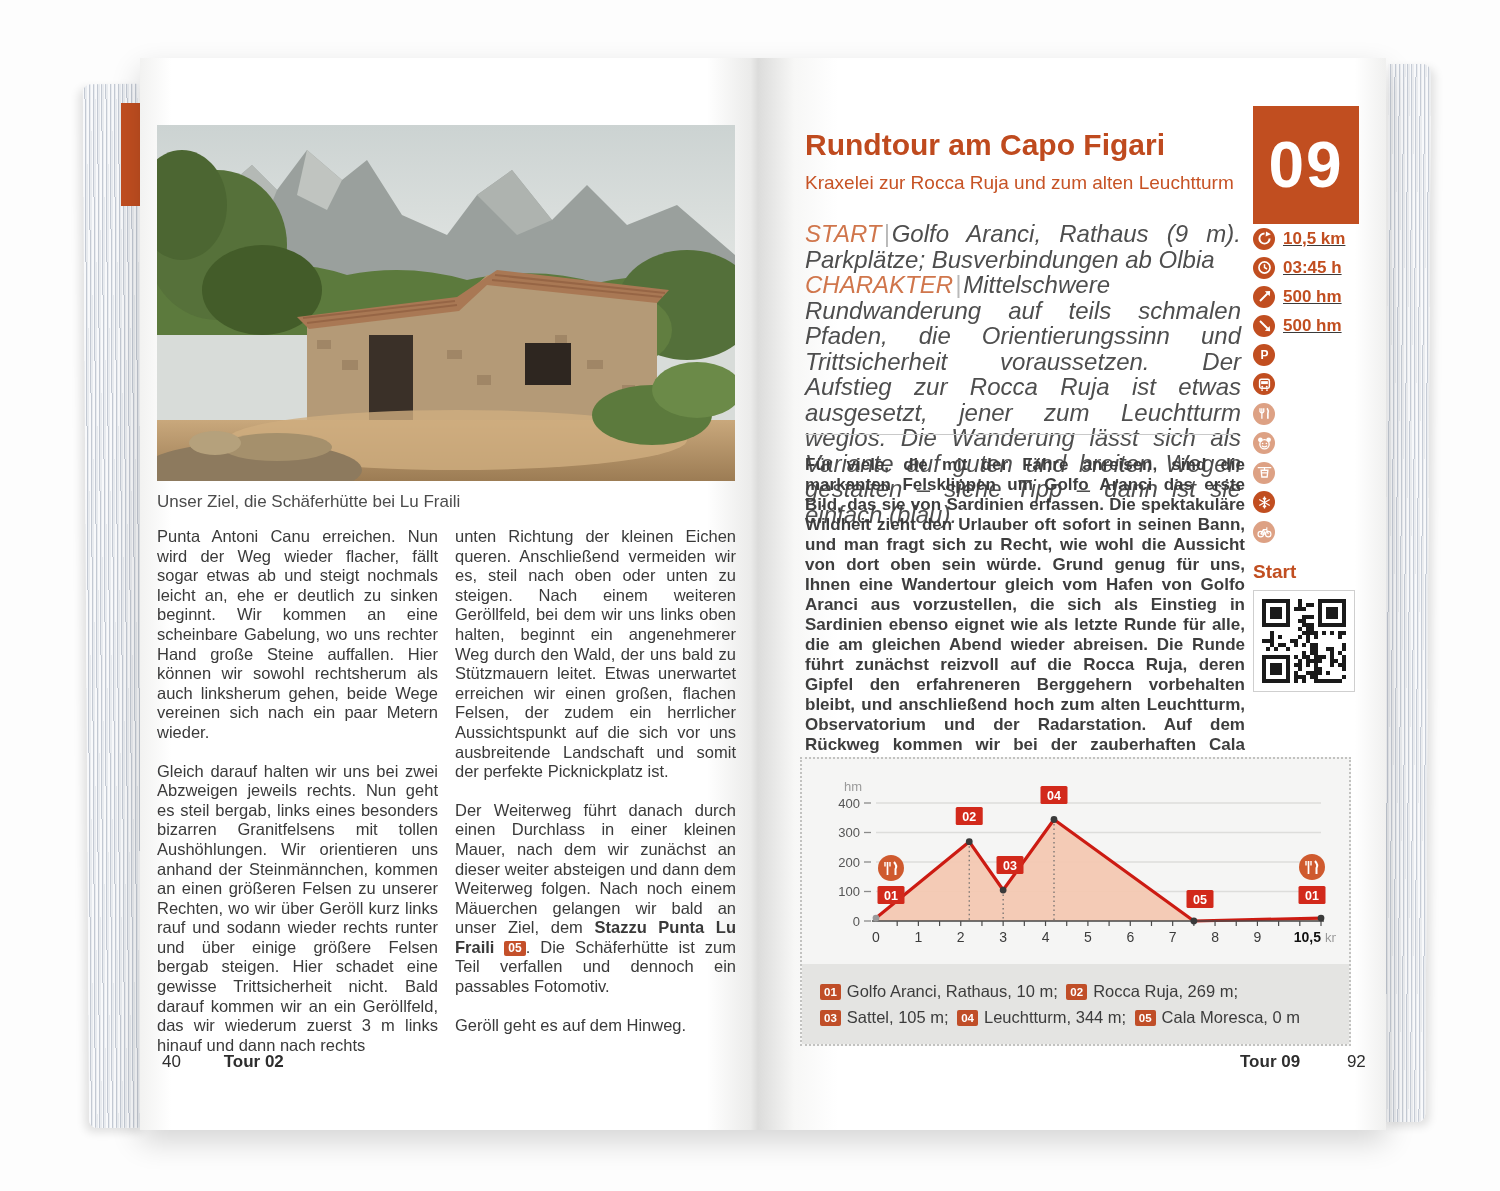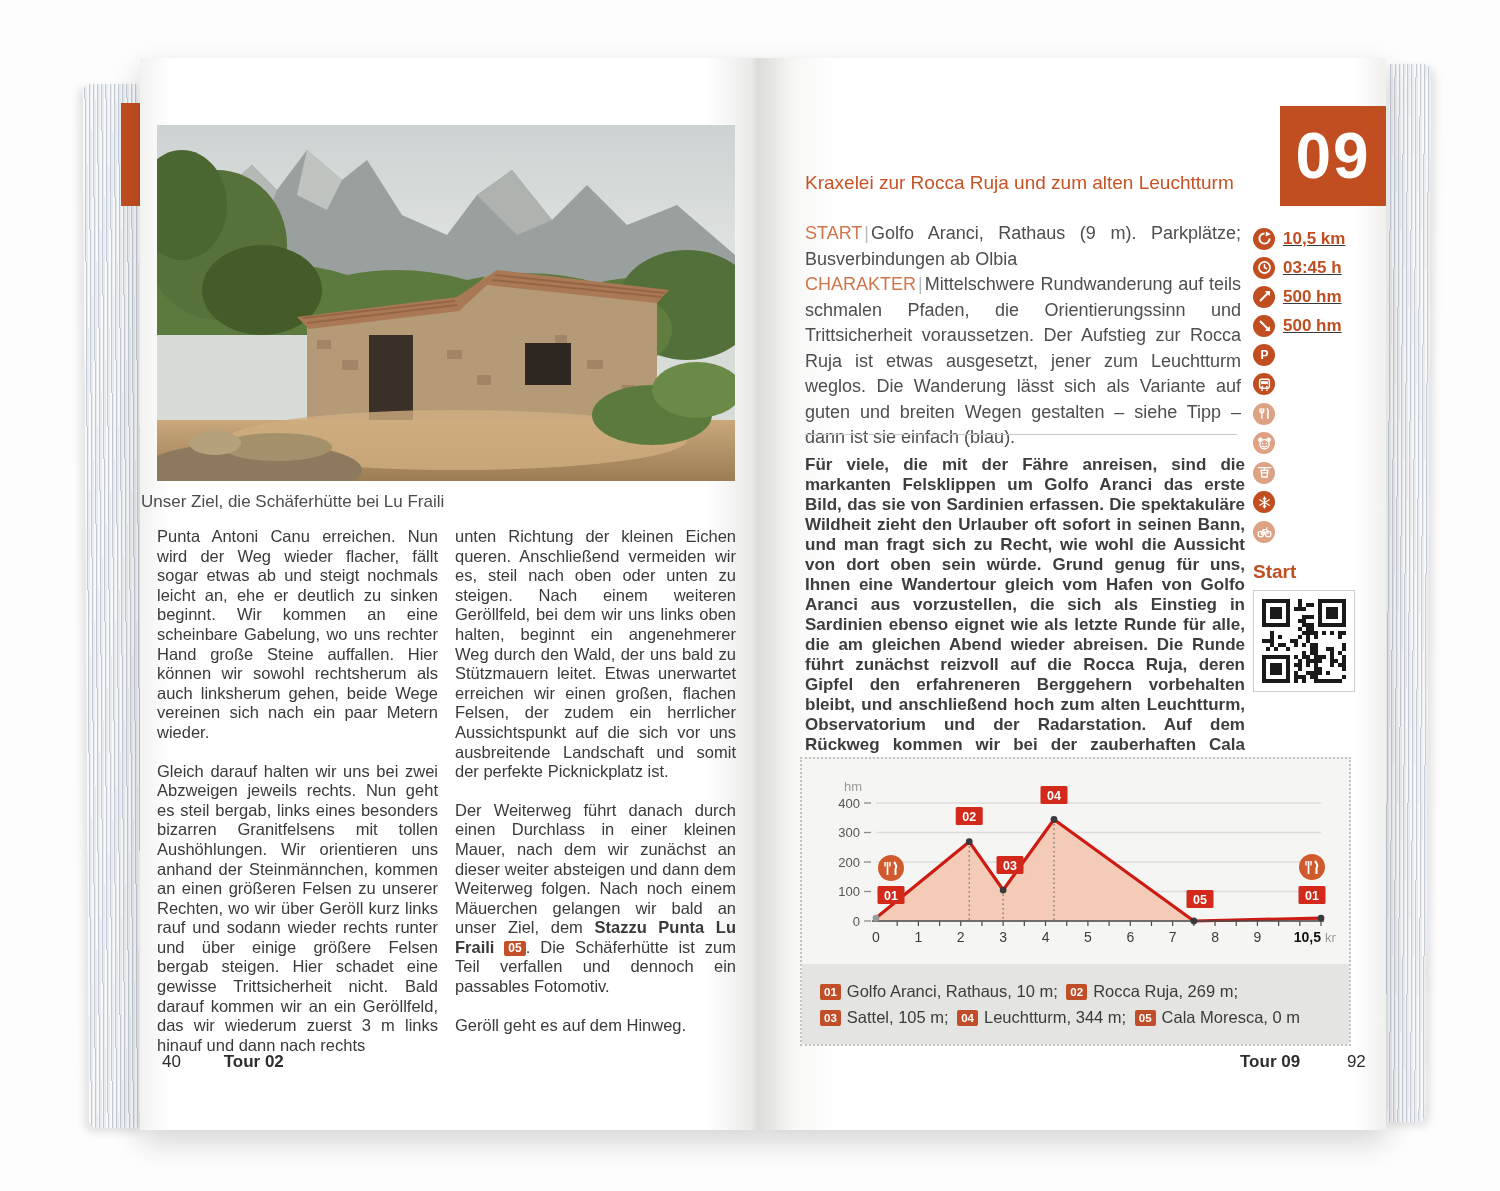--- a/index.html
+++ b/index.html
@@ -23,24 +23,24 @@
   #columns{left:157px;top:527px;width:579px;display:flex;gap:17px;}
   .col{width:281px;font-size:16.5px;line-height:19.6px;text-align:justify;color:#3a3a3a;}
   .col p{margin:0 0 19px 0;}
   .inline-badge{display:inline-block;background:#c4502a;color:#fff;font-weight:bold;font-size:12px;
     line-height:15px;padding:0 4px;border-radius:2px;vertical-align:1px;}
   .page-footer{font-size:17px;color:#2e2e2e;}
   .page-footer b{font-weight:bold;}
   
   #tour-title{left:805px;top:128px;width:440px;font-size:30px;font-weight:bold;color:#bf4a1e;}
   #tour-subtitle{left:805px;top:172px;width:440px;font-size:19px;color:#c75325;}
-  #tour-number-box{left:1253px;top:106px;width:106px;height:100px;background:#c14e20;
-    display:flex;align-items:center;justify-content:center;margin-left:27px;}
+  #tour-number-box{left:1253px;top:106px;width:106px;height:118px;background:#c14e20;
+    display:flex;align-items:center;justify-content:center;}
   #tour-number-box span{color:#fff;font-size:64px;font-weight:bold;letter-spacing:2px;}
-  #info-block{left:805px;top:221px;width:436px;font-size:18px;line-height:25.5px;color:#4e4e4e;text-align:justify;}
+  #info-block{left:805px;top:221px;width:436px;font-size:24px;line-height:25.5px;color:#4e4e4e;text-align:justify;font-style:italic;}
   .info-label{color:#d0764c;}
   .info-sep{color:#b9b9b9;padding:0 2px;}
   #divider1{left:805px;top:434px;width:432px;height:1px;background:#c9c9c9;}
   #intro{left:805px;top:455px;width:440px;font-size:17px;line-height:20px;font-weight:bold;
     color:#3d3d3d;text-align:justify;}
   
   #stat-rows{left:1253px;top:224px;width:120px;}
   .stat-row{display:flex;align-items:center;height:29px;text-decoration:underline;}
   .icon-circle{width:22px;height:22px;border-radius:50%;background:#c14e20;flex:0 0 22px;
     display:flex;align-items:center;justify-content:center;}
@@ -116,39 +116,40 @@
         <rect x="368" y="218" width="46" height="42" fill="#2e2620"></rect>
         <rect x="0" y="295" width="578" height="61" fill="url(#dirt)"></rect>
         <ellipse cx="300" cy="315" rx="230" ry="30" fill="#cfae80" opacity=".8"></ellipse>
         <ellipse cx="95" cy="345" rx="110" ry="28" fill="#8d7a5e"></ellipse>
         <ellipse cx="120" cy="322" rx="55" ry="14" fill="#a5906c"></ellipse>
         <ellipse cx="58" cy="318" rx="26" ry="12" fill="#b5a17c"></ellipse>
         <ellipse cx="495" cy="290" rx="60" ry="30" fill="#5c7a3d"></ellipse>
         <ellipse cx="540" cy="265" rx="45" ry="28" fill="#6b8a48"></ellipse>
       </svg>
     </div>
-    <div id="caption" class="abs" style="left:1px;top:434px;">Unser Ziel, die Schäferhütte bei Lu Fraili</div>
+    <div id="caption" class="abs" style="left:17px;top:434px;">Unser Ziel, die Schäferhütte bei Lu Fraili</div>
 
     <div id="columns" class="abs" style="left:17px;top:469px;">
       <div class="col">
         <p>Punta Antoni Canu erreichen. Nun wird der Weg wieder flacher, fällt sogar etwas ab und steigt nochmals leicht an, ehe er deutlich zu sinken beginnt. Wir kommen an eine scheinbare Gabelung, wo uns rechter Hand große Steine auffallen. Hier können wir sowohl rechtsherum als auch linksherum gehen, beide Wege vereinen sich nach ein paar Metern wieder.</p>
         <p>Gleich darauf halten wir uns bei zwei Abzweigen jeweils rechts. Nun geht es steil bergab, links eines besonders bizarren Granitfelsens mit tollen Aushöhlungen. Wir orientieren uns anhand der Steinmännchen, kommen an einen größeren Felsen zu unserer Rechten, wo wir über Geröll kurz links rauf und sodann wieder rechts runter und über einige größere Felsen bergab steigen. Hier schadet eine gewisse Trittsicherheit nicht. Bald darauf kommen wir an ein Geröllfeld, das wir wiederum zuerst 3 m links hinauf und dann nach rechts</p>
       </div>
       <div class="col">
         <p>unten Richtung der kleinen Eichen queren. Anschließend vermeiden wir es, steil nach oben oder unten zu steigen. Nach einem weiteren Geröllfeld, bei dem wir uns links oben halten, beginnt ein angenehmerer Weg durch den Wald, der uns bald zu Stützmauern leitet. Etwas unerwartet erreichen wir einen großen, flachen Felsen, der zudem ein herrlicher Aussichtspunkt auf die sich vor uns ausbreitende Landschaft und somit der perfekte Picknickplatz ist.</p>
         <p><span>Der Weiterweg führt danach durch einen Durchlass in einer kleinen Mauer, nach dem wir zunächst an dieser weiter absteigen und dann dem Weiterweg folgen. Nach noch einem Mäuerchen gelangen wir bald an unser Ziel, dem </span><b>Stazzu Punta Lu Fraili</b> <span class="inline-badge">05</span><span>. Die Schäferhütte ist zum Teil verfallen und dennoch ein passables Fotomotiv.</span></p>
         <p>Geröll geht es auf dem Hinweg.</p>
       </div>
     </div>
 
     <div class="abs page-footer" style="left:22px;top:994px;">
       <span>40</span>
       <b style="margin-left:38px;">Tour 02</b>
     </div>
 
+    <div id="tour-title" class="abs" style="left:665px;top:70px;">Rundtour am Capo Figari</div>
     <div id="tour-subtitle" class="abs" style="left:665px;top:114px;">Kraxelei zur Rocca Ruja und zum alten Leuchtturm</div>
     <div id="tour-number-box" class="abs" style="left:1113px;top:48px;">
       <span>09</span>
     </div>
 
     <div id="info-block" class="abs" style="left:665px;top:163px;">
       <span class="info-label">START</span><span class="info-sep">|</span><span>Golfo Aranci, Rathaus (9 m). Parkplätze; Busverbindungen ab Olbia</span><br>
       <span class="info-label">CHARAKTER</span><span class="info-sep">|</span><span>Mittelschwere Rundwanderung auf teils schmalen Pfaden, die Orientierungssinn und Trittsicherheit voraussetzen. Der Aufstieg zur Rocca Ruja ist etwas ausgesetzt, jener zum Leuchtturm weglos. Die Wanderung lässt sich als Variante auf guten und breiten Wegen gestalten – siehe Tipp – dann ist sie einfach (blau).</span>
     </div>
     <div id="divider1" class="abs" style="left:665px;top:376px;"></div>

